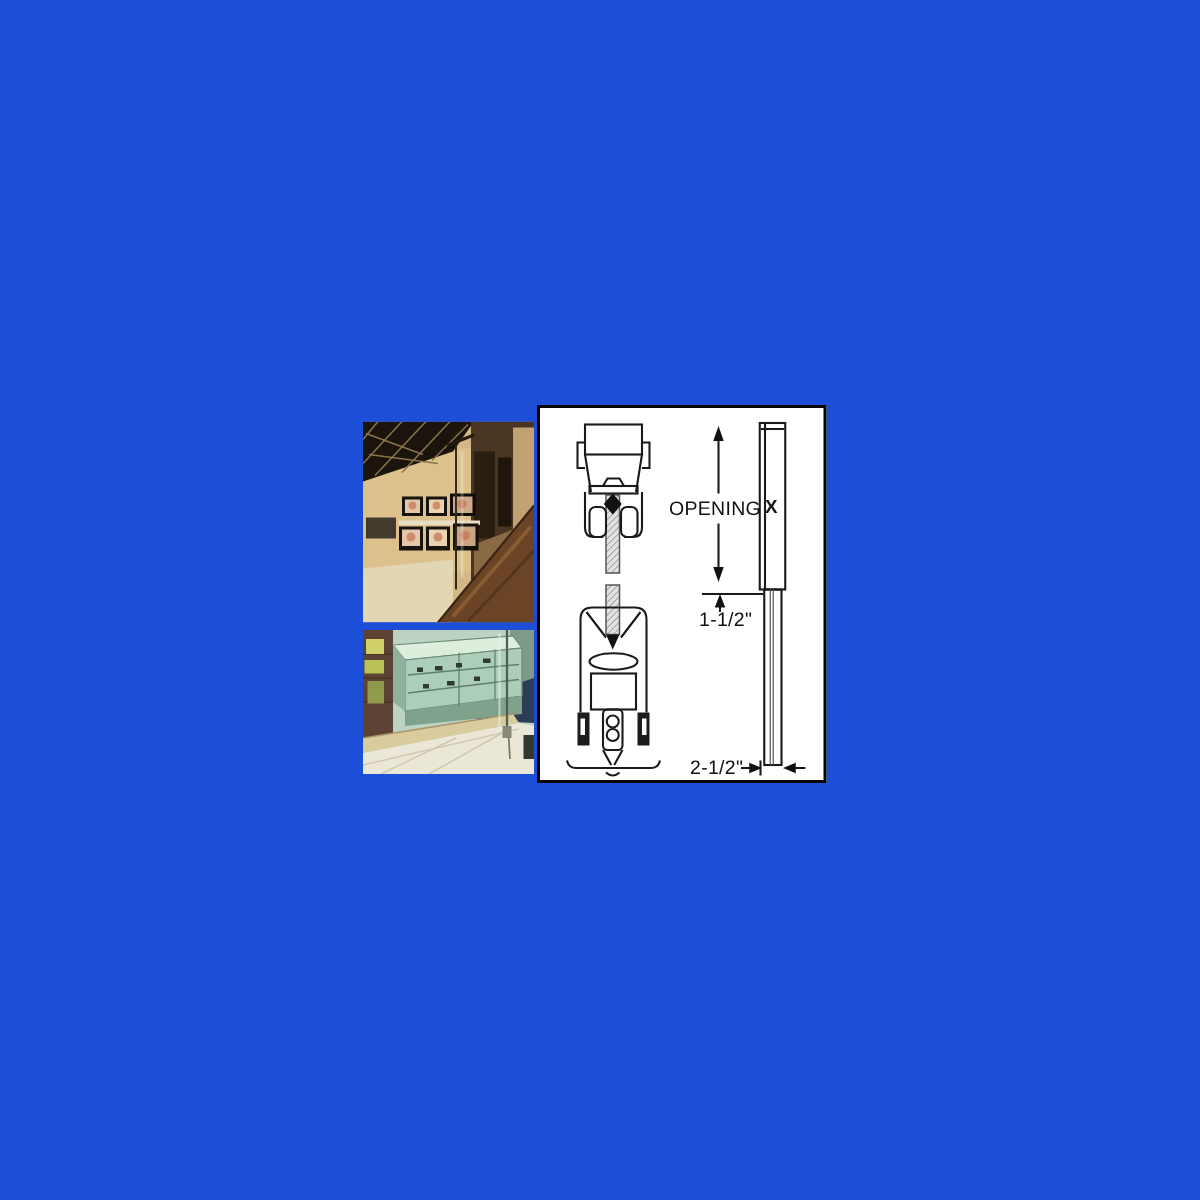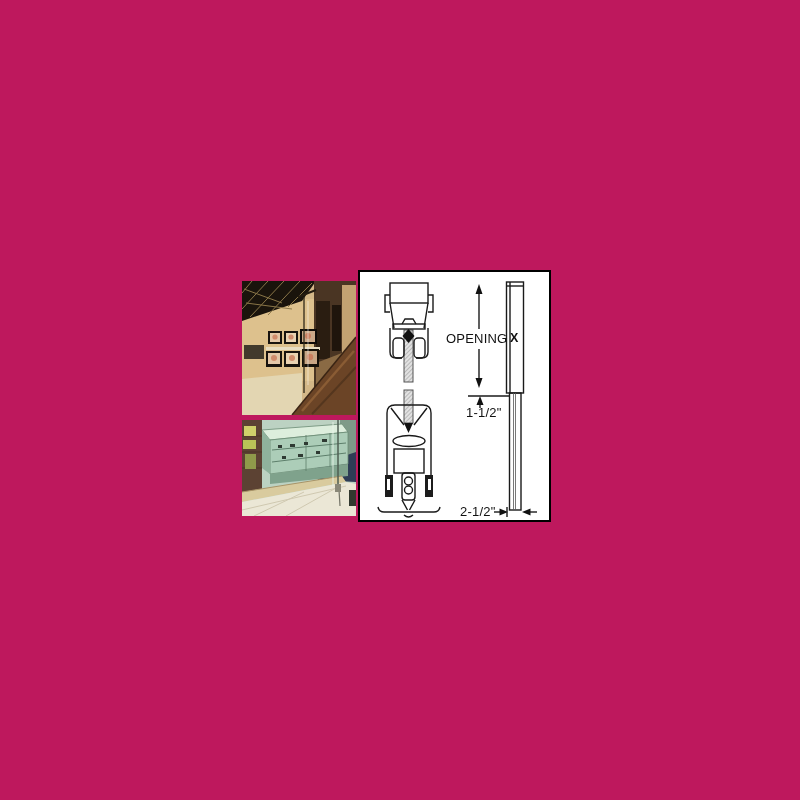--- a/index.html
+++ b/index.html
@@ -1,16 +1,16 @@
 <!DOCTYPE html>
 <html><head>
 <meta charset="utf-8">
 <style>
   html,body{margin:0;padding:0;background:#fff;}
-  .canvas{position:relative;width:800px;height:800px;background:#be185d;
+  .canvas{position:relative;width:800px;height:800px;background:#1d4ed8;
           font-family:"Liberation Sans", sans-serif;overflow:hidden;}
   .photo{position:absolute;overflow:hidden;line-height:0;}
   .photo svg{display:block;}
   #photo-storefront{left:242px;top:281px;width:114px;height:134px;}
   #photo-display-case{left:242px;top:420px;width:114px;height:96px;}
   .diagram-box{position:absolute;left:358px;top:270px;width:189px;height:248px;
                border:2px solid #000;background:#fff;}
   .diagram-box svg{position:absolute;left:0;top:0;}
   .dim-label{position:absolute;font-size:13px;color:#111;line-height:1;
              white-space:nowrap;letter-spacing:0.2px;}

